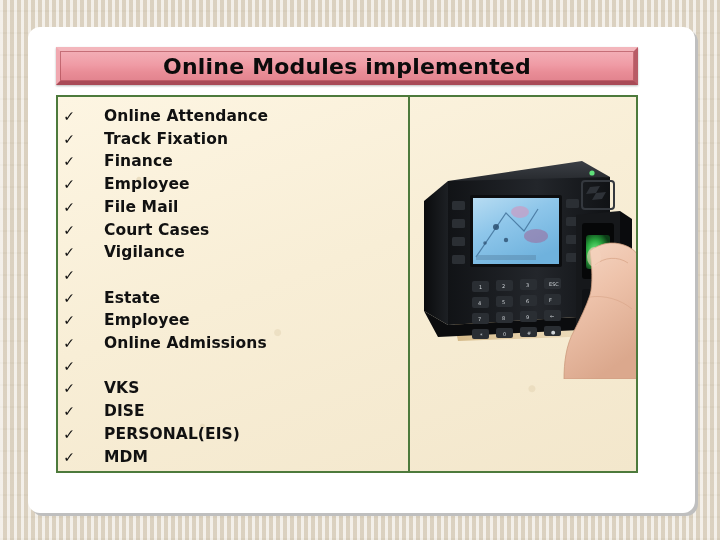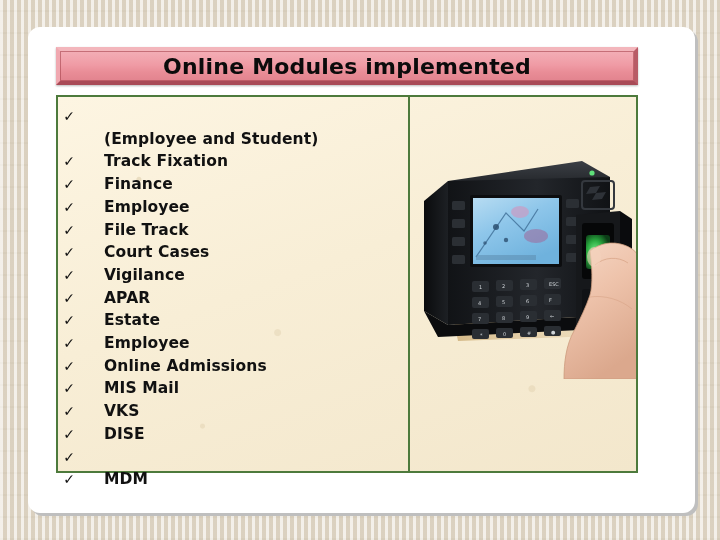--- a/index.html
+++ b/index.html
@@ -119,79 +119,75 @@
 <div class="title-bar">
   <span class="title-text">Online Modules implemented</span>
 </div>
 
 <div class="content-box">
 
   <div class="col-left">
     <ul class="list" id="module-list">
         <li class="list-item">
           <span class="check">✓</span>
-        </li>
-        <li class="list-item">
-          <span class="check blank">✓</span>
-          <span class="item-label">(Employee and Student)</span>
+          <span class="item-label">Online Attendance</span>
         </li>
         <li class="list-item">
           <span class="check">✓</span>
           <span class="item-label">Track Fixation</span>
         </li>
         <li class="list-item">
           <span class="check">✓</span>
           <span class="item-label">Finance</span>
         </li>
         <li class="list-item">
           <span class="check">✓</span>
           <span class="item-label">Employee</span>
         </li>
         <li class="list-item">
           <span class="check">✓</span>
-          <span class="item-label">File Track</span>
+          <span class="item-label">File Mail</span>
         </li>
         <li class="list-item">
           <span class="check">✓</span>
           <span class="item-label">Court Cases</span>
         </li>
         <li class="list-item">
           <span class="check">✓</span>
           <span class="item-label">Vigilance</span>
         </li>
         <li class="list-item">
           <span class="check">✓</span>
-          <span class="item-label">APAR</span>
         </li>
         <li class="list-item">
           <span class="check">✓</span>
           <span class="item-label">Estate</span>
         </li>
         <li class="list-item">
           <span class="check">✓</span>
           <span class="item-label">Employee</span>
         </li>
         <li class="list-item">
           <span class="check">✓</span>
           <span class="item-label">Online Admissions</span>
         </li>
         <li class="list-item">
           <span class="check">✓</span>
-          <span class="item-label">MIS Mail</span>
         </li>
         <li class="list-item">
           <span class="check">✓</span>
           <span class="item-label">VKS</span>
         </li>
         <li class="list-item">
           <span class="check">✓</span>
           <span class="item-label">DISE</span>
         </li>
         <li class="list-item">
           <span class="check">✓</span>
+          <span class="item-label">PERSONAL(EIS)</span>
         </li>
         <li class="list-item">
           <span class="check">✓</span>
           <span class="item-label">MDM</span>
         </li>
       </ul>
   </div>
 
   <div class="col-right">
     <div class="device-wrap">

